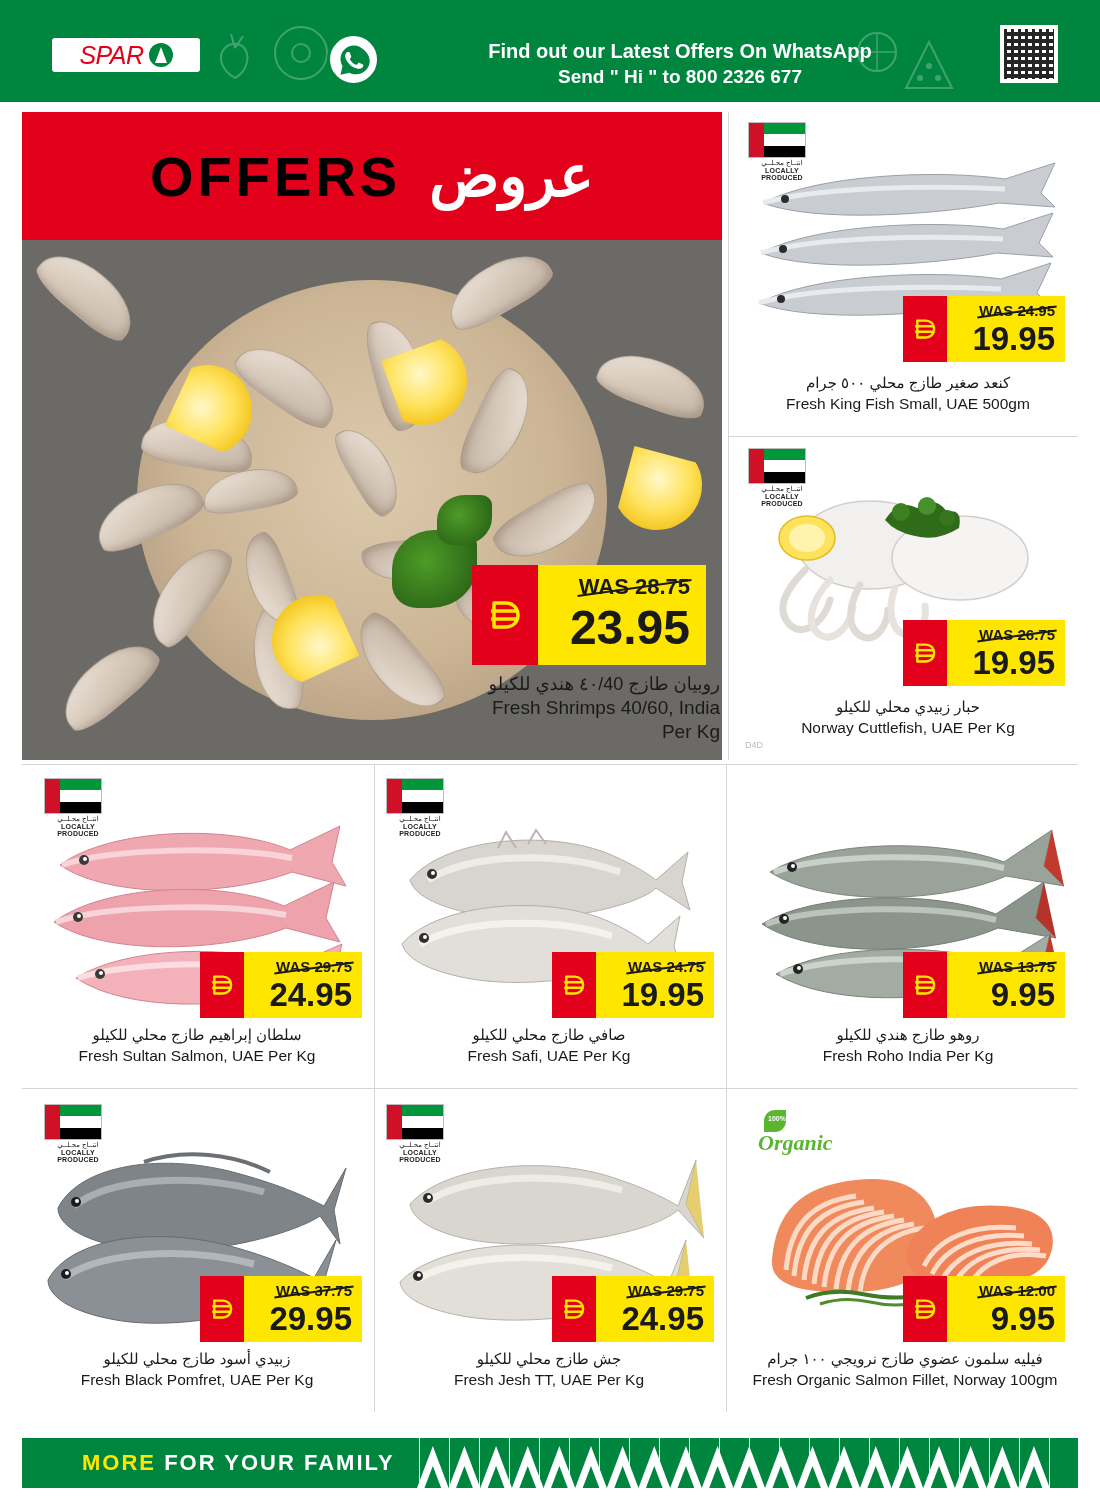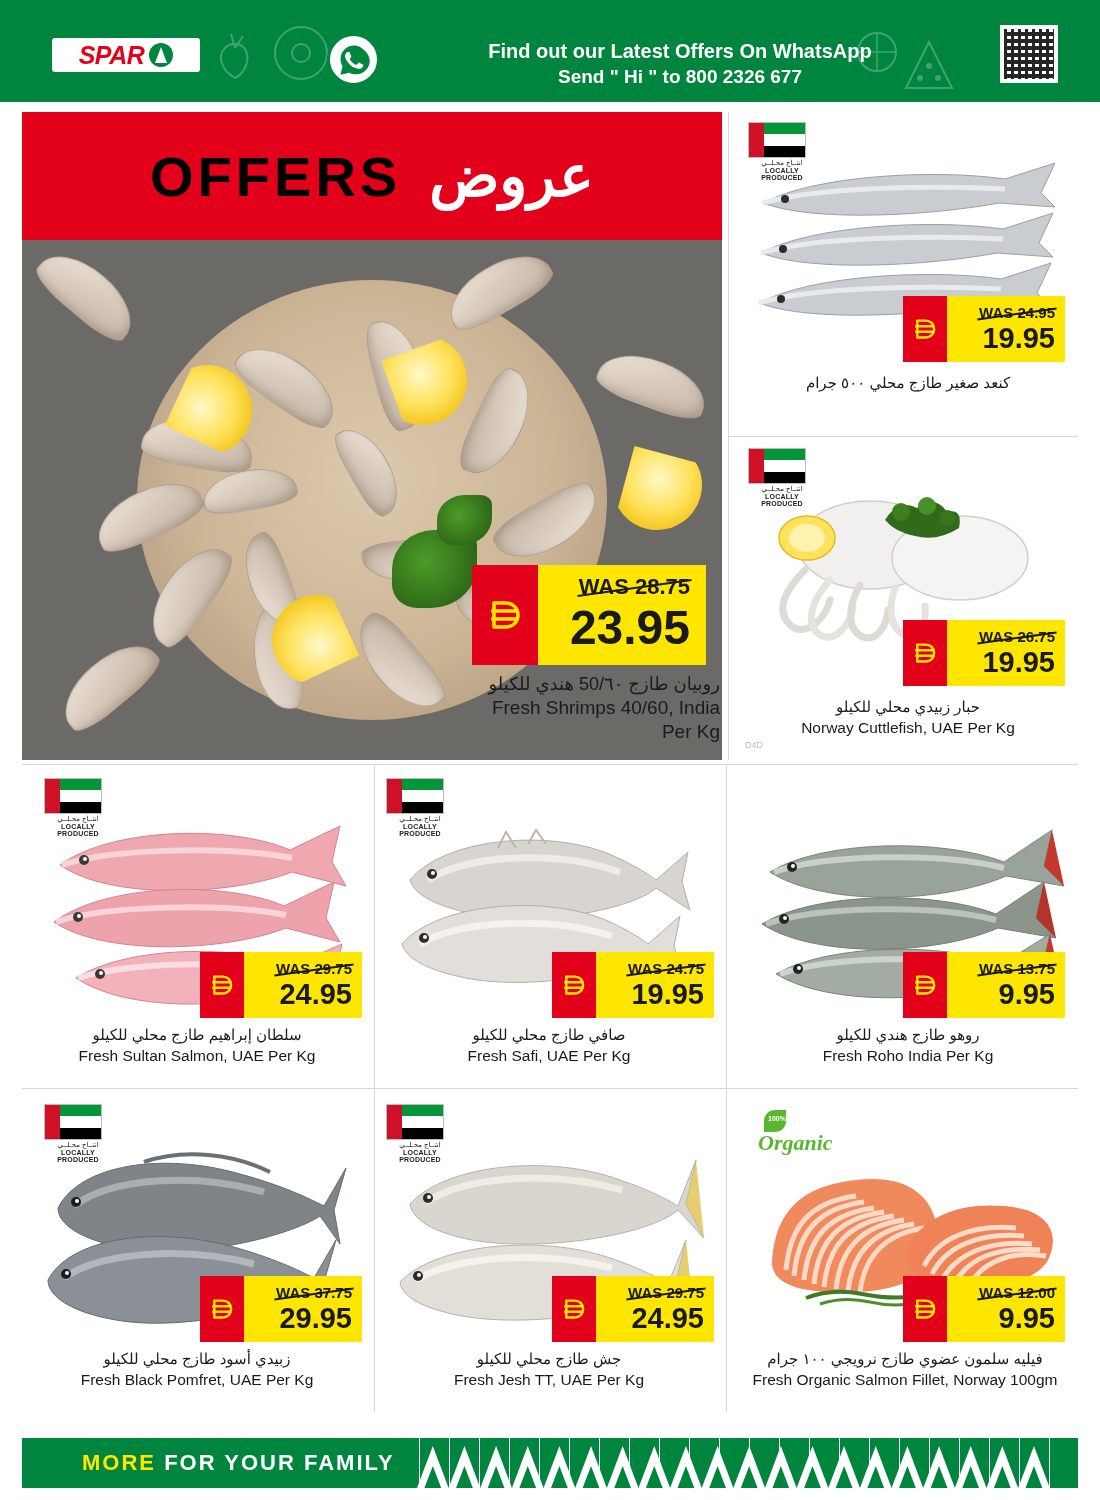--- a/index.html
+++ b/index.html
@@ -24,21 +24,21 @@
 
   .spar-logo {
     position: absolute; left: 52px; top: 38px;
     width: 148px; height: 34px; background: #ffffff;
     border-radius: 3px;
     display: flex; align-items: center; justify-content: center;
   }
   .spar-logo-inner { display: flex; align-items: center; gap: 5px; }
   .spar-word {
     font-family: "Liberation Sans", sans-serif;
-    font-weight: bold; font-style: italic;
+    font-weight: normal; font-style: italic;
     font-size: 25px; color: #e2001a; letter-spacing: -0.5px;
   }
   .spar-tree {
     width: 24px; height: 24px; border-radius: 50%;
     background: #00853f; position: relative;
   }
   .spar-tree::after {
     content: ""; position: absolute; left: 50%; top: 4px;
     transform: translateX(-50%);
     border-left: 6px solid transparent;
@@ -149,21 +149,21 @@
   .tag-hero { left: 472px; top: 565px; }
   .tag-hero .tag-cur { width: 66px; height: 100px; }
   .tag-hero .tag-body { width: 168px; height: 100px; padding: 8px 16px 10px 0; }
   .tag-hero .tag-was { font-size: 22px; margin-bottom: 6px; }
   .tag-hero .tag-now { font-size: 48px; }
 
   
   .tag-sm .tag-cur { width: 44px; height: 66px; }
   .tag-sm .tag-body { width: 118px; height: 66px; padding: 6px 10px 6px 0; }
   .tag-sm .tag-was { font-size: 15px; margin-bottom: 4px; }
-  .tag-sm .tag-now { font-size: 29px; }
+  .tag-sm .tag-now { font-size: 33px; }
 
   
   .hero-cap {
     position: absolute; left: 330px; top: 672px; width: 390px;
     text-align: right; color: #1a1a1a;
   }
   .hero-cap .ar { font-size: 18px; direction: rtl; line-height: 24px; }
   .hero-cap .en { font-size: 19px; font-weight: 500; line-height: 24px; }
 
   
@@ -325,21 +325,21 @@
   </div>
   <div class="tag-body">
     <div class="tag-was">
       <span>WAS</span> <span>28.75</span>
     </div>
     <div class="tag-now">23.95</div>
   </div>
 </div>
 
 <div class="hero-cap">
-  <div class="ar">روبيان طازج 50/٦٠ هندي للكيلو</div>
+  <div class="ar">روبيان طازج ٤٠/40 هندي للكيلو</div>
   <div class="en">Fresh Shrimps 40/60, India</div>
   <div class="en">Per Kg</div>
 </div>
 
 <div class="watermark">D4D</div>
 
 <div class="divider" style="left:728px; top:112px; width:1px; height:648px;"></div>
 <div class="divider" style="left:728px; top:436px; width:350px; height:1px;"></div>
 <div class="divider" style="left:22px;  top:764px; width:1056px; height:1px;"></div>
 <div class="divider" style="left:22px;  top:1088px; width:1056px; height:1px;"></div>
@@ -385,20 +385,21 @@
     <div class="tag-body">
       <div class="tag-was">
         <span>WAS</span> <span>24.95</span>
       </div>
       <div class="tag-now">19.95</div>
     </div>
   </div>
 
   <div class="cap" style="left:738px; top:372px; width:340px;">
     <div class="ar">كنعد صغير طازج محلي ٥٠٠ جرام</div>
+    <div class="en">Fresh King Fish Small, UAE 500gm</div>
   </div>
 </div>
 
 <div class="card">
   <div class="flag-badge" style="left:748px; top:448px;">
     <div class="flag">
       <div class="red"></div>
         <div class="g"></div>
         <div class="w"></div>
         <div class="b"></div>

